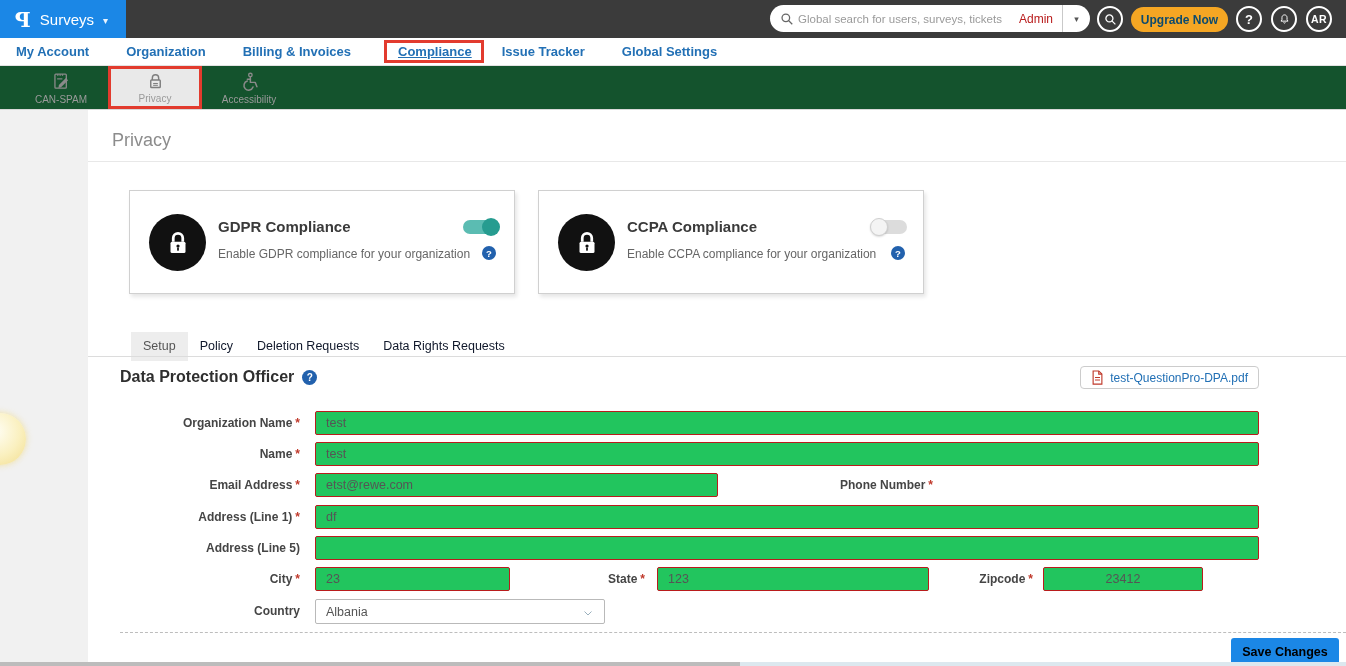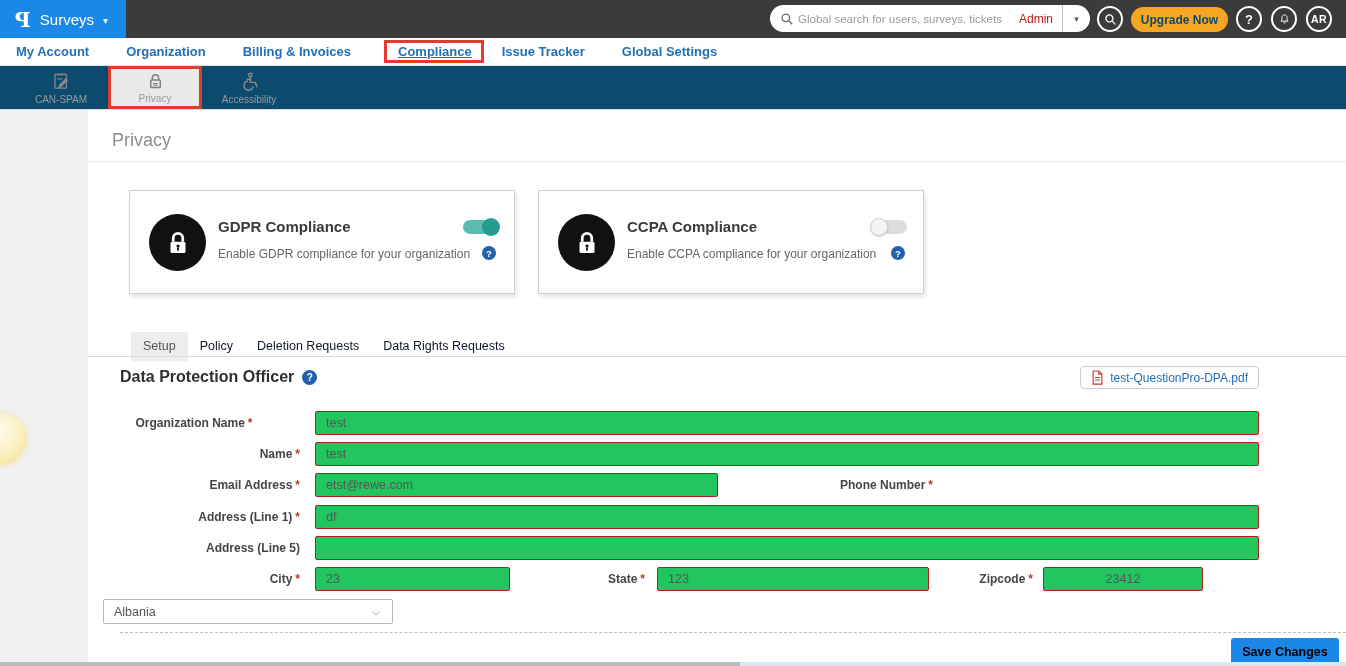--- a/index.html
+++ b/index.html
@@ -37,21 +37,21 @@
     justify-content:center; cursor:pointer; }
 
   
   .navrow { position:absolute; left:0; top:38px; width:1346px; height:28px; background:#fff;
     border-bottom:1px solid #e3e3e3; display:flex; align-items:center; padding-left:10px; }
   .nav-item { font-size:13px; font-weight:bold; color:#2270b5; margin-right:25px; padding:0 6px; cursor:pointer; white-space:nowrap; position:relative; }
   .nav-item.active-annotated { text-decoration:underline; margin-left:10px; margin-right:18px; }
   .red-box { position:absolute; left:-8px; right:-6px; top:-4px; bottom:-4px; border:3px solid #e23b2e; pointer-events:none; }
 
   
-  .toolbar { position:absolute; left:0; top:66px; width:1346px; height:44px; background:#0c4a6e;
+  .toolbar { position:absolute; left:0; top:66px; width:1346px; height:44px; background:#14532d;
     border-bottom:1px solid #d9d9d9; display:flex; padding-left:14px; }
   .tool-item { width:94px; height:43px; display:flex; flex-direction:column; align-items:center;
     justify-content:center; gap:2px; cursor:pointer; color:#8a8a8a; }
   .tool-item .tool-label { font-size:10px; color:#9a9a9a; }
   .tool-item.selected { background:#e9e9e9; border:3px solid #e23b2e; }
 
   
   .left-strip { position:absolute; left:0; top:110px; width:88px; height:556px; background:#f1f1f1; }
   .click-orb { position:absolute; left:-26px; top:413px; width:52px; height:52px; border-radius:50%;
     background:radial-gradient(circle at 40% 35%, #fffef5 0%, #faf0bf 55%, #f2dd8e 100%);
@@ -266,21 +266,21 @@
       <svg width="13" height="15" viewBox="0 0 20 24">
         <path d="M3 1.5 h9 l5 5 V22.5 H3 z" fill="none" stroke="#c0392b" stroke-width="1.8"></path>
         <path d="M12 1.5 v5 h5" fill="none" stroke="#c0392b" stroke-width="1.8"></path>
         <line x1="6" y1="12" x2="14" y2="12" stroke="#c0392b" stroke-width="1.6"></line>
         <line x1="6" y1="16" x2="14" y2="16" stroke="#c0392b" stroke-width="1.6"></line>
       </svg>
       <span>test-QuestionPro-DPA.pdf</span>
     </div>
 
     <div class="frow" style="left:0; top:301px;">
-      <div class="flabel" style="width:212px;text-align:center;">
+      <div class="flabel" style="width:212px;">
         <span>Organization Name</span><span class="star">*</span>
       </div>
       <input class="finput" style="margin-left: 15px; width: 944px;" value="test">
     </div>
 
     <div class="frow" style="left:0; top:332px;">
       <div class="flabel" style="width:212px;">
         <span>Name</span><span class="star">*</span>
       </div>
       <input class="finput" style="margin-left: 15px; width: 944px;" value="test">
@@ -319,20 +319,23 @@
         <span>State</span><span class="star">*</span>
       </div>
       <input class="finput" style="margin-left: 12px; width: 272px;" value="123">
       <div class="flabel" style="width:104px;">
         <span>Zipcode</span><span class="star">*</span>
       </div>
       <input class="finput" style="margin-left: 10px; width: 160px; text-align: center;" value="23412">
     </div>
 
     <div class="frow" style="left:0; top:489px;">
+      <div class="flabel" style="width:212px;">
+        <span>Country</span>
+      </div>
       <div class="fselect" style="margin-left:15px; width:290px;">
         <span>Albania</span>
         <svg width="12" height="12" viewBox="0 0 24 24">
           <path d="M5 9 l7 7 7-7" fill="none" stroke="#9ab0bd" stroke-width="2"></path>
         </svg>
       </div>
     </div>
 
     <div class="dash-rule"></div>
     <button class="save-btn">Save Changes</button>

